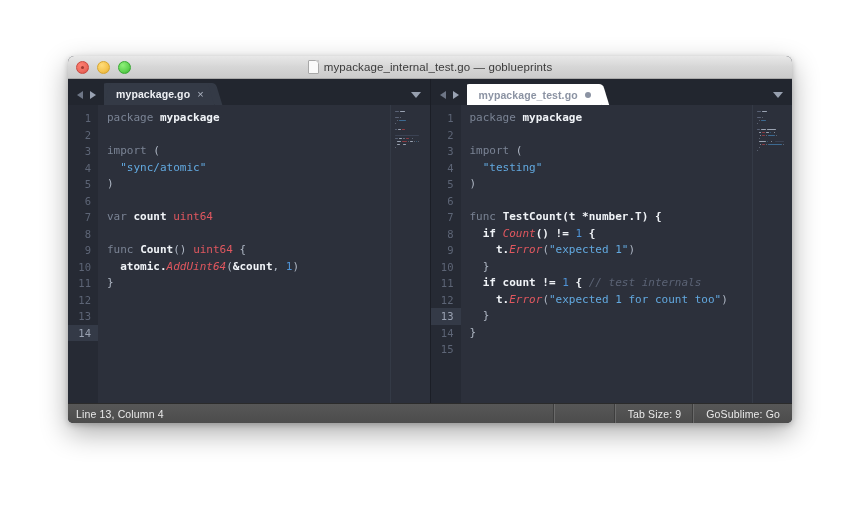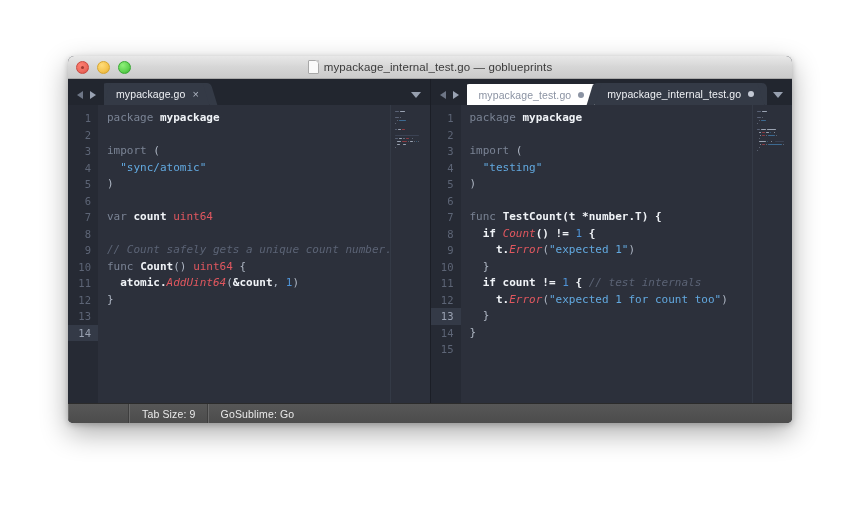--- a/index.html
+++ b/index.html
@@ -168,21 +168,21 @@
     font-size: 10.5px;
     color: #8b93a3;
     background: #ffffff;
     border-radius: 4px 4px 0 0;
     position: relative;
     margin-right: 1px;
     white-space: nowrap;
     box-sizing: border-box;
     transform: skewX(0deg);
   }
-  .tab .tab-label { font-weight: normal; letter-spacing: 0.1px; }
+  .tab .tab-label { font-weight: bold; letter-spacing: 0.1px; }
 
   .tab.active {
     background: #343a46;
     color: #eef0f4;
     height: 22px;
   }
   
   .tab::before,
   .tab::after {
     content: "";
@@ -396,21 +396,20 @@
             </div>
           <div class="code" id="code-left">
               <div class="row"><span class="kw">package </span><span class="white">mypackage</span></div>
               <div class="row">&nbsp;</div>
               <div class="row"><span class="kw">import </span><span class="punc">(</span></div>
               <div class="row"><span class="plain">  </span><span class="str">"sync/atomic"</span></div>
               <div class="row"><span class="punc">)</span></div>
               <div class="row">&nbsp;</div>
               <div class="row"><span class="kw">var </span><span class="white">count </span><span class="type">uint64</span></div>
               <div class="row">&nbsp;</div>
-              <div class="row"><span class="com">// Count safely gets a unique count number.</span></div>
               <div class="row"><span class="kw">func </span><span class="white">Count</span><span class="punc">() </span><span class="type">uint64</span><span class="punc"> {</span></div>
               <div class="row"><span class="white">  atomic.</span><span class="fn">AddUint64</span><span class="punc">(</span><span class="white">&amp;count</span><span class="punc">, </span><span class="num">1</span><span class="punc">)</span></div>
               <div class="row"><span class="punc">}</span></div>
               <div class="row">&nbsp;</div>
             </div>
           <div class="minimap" id="minimap-left">
               <div class="mm-row">
                 <span class="mm-seg" style="width: 4px; background: rgb(90, 98, 118);"></span>
                 <span class="mm-seg" style="width: 5px; background: rgb(154, 162, 177);"></span>
               </div>
@@ -473,24 +472,20 @@
       <div class="pane right">
 
         <div class="tabbar">
           <div class="navarrows">
             <span class="arrow left"></span>
             <span class="arrow right"></span>
           </div>
           <div class="tabs" id="tabs-right">
               <div class="tab">
                 <span class="tab-label">mypackage_test.go</span>
-                <span class="tab-dot"></span>
-              </div>
-              <div class="tab active">
-                <span class="tab-label">mypackage_internal_test.go</span>
                 <span class="tab-dot"></span>
               </div>
             </div>
           <div class="tabmenu">
             <span class="caret-down"></span>
           </div>
         </div>
 
         <div class="editor">
           <div class="gutter" id="gutter-right">
@@ -597,19 +592,20 @@
                 <span class="mm-seg" style="width: 1px; background: rgb(107, 115, 132);"></span>
               </div>
               <div class="mm-row"></div>
             </div>
         </div>
 
       </div>
     </div>
 
     <div class="statusbar">
+      <div class="status-left">Line 13, Column 4</div>
       <div class="status-spacer"></div>
       <div class="status-cell">Tab Size: 9</div>
       <div class="status-cell">GoSublime: Go</div>
     </div>
 
   </div>
 </div>
 
 </body></html>

